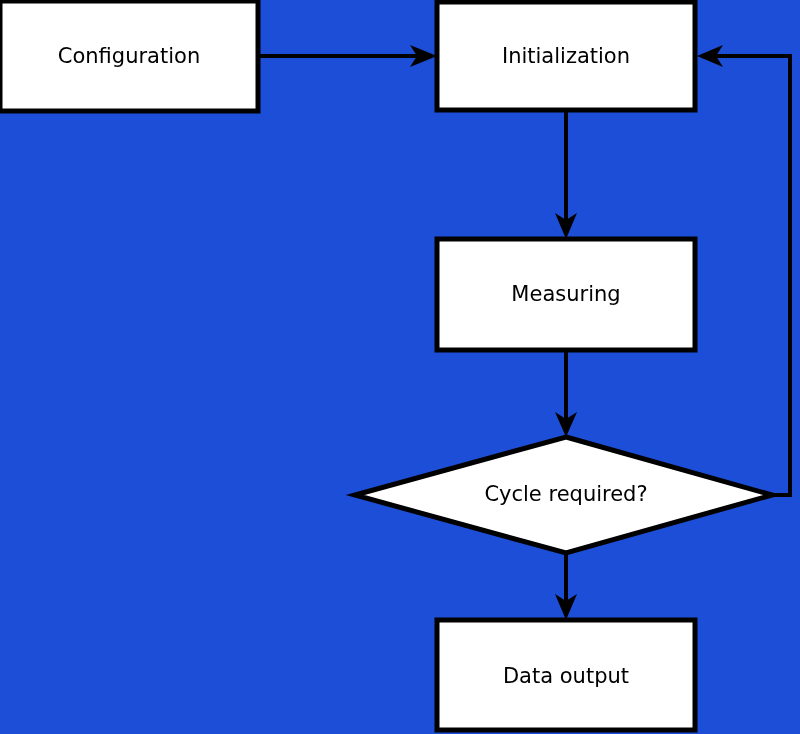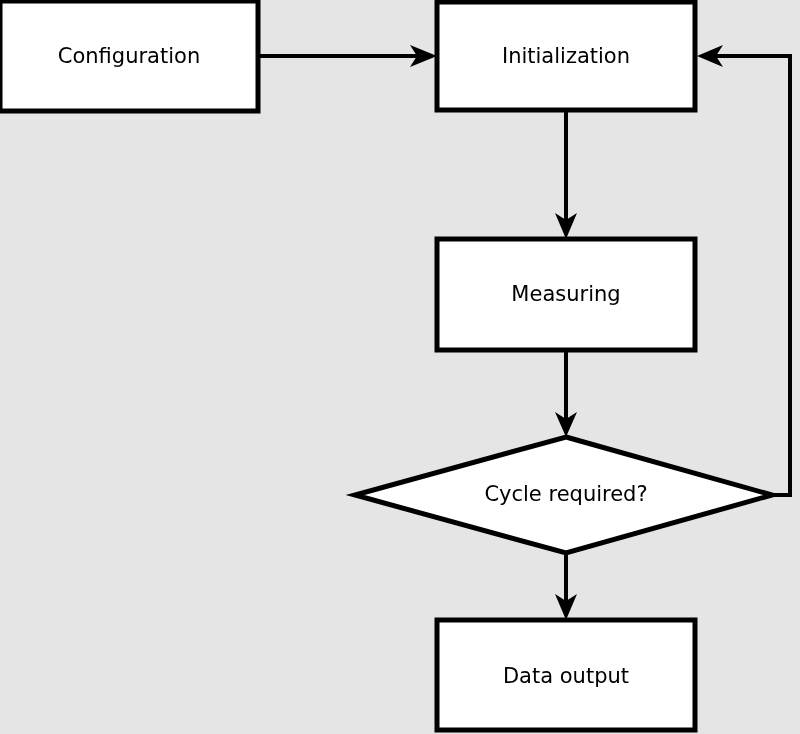--- a/index.html
+++ b/index.html
@@ -8,21 +8,21 @@
     padding: 0;
     background: #ffffff;
   }
   body {
     font-family: "DejaVu Sans", "Liberation Sans", sans-serif;
   }
   #canvas {
     position: relative;
     width: 800px;
     height: 734px;
-    background: #e5e5e5;
+    background: #1d4ed8;
     overflow: hidden;
   }
   #flow-svg {
     position: absolute;
     top: 0;
     left: 0;
     width: 800px;
     height: 734px;
     display: block;
   }

